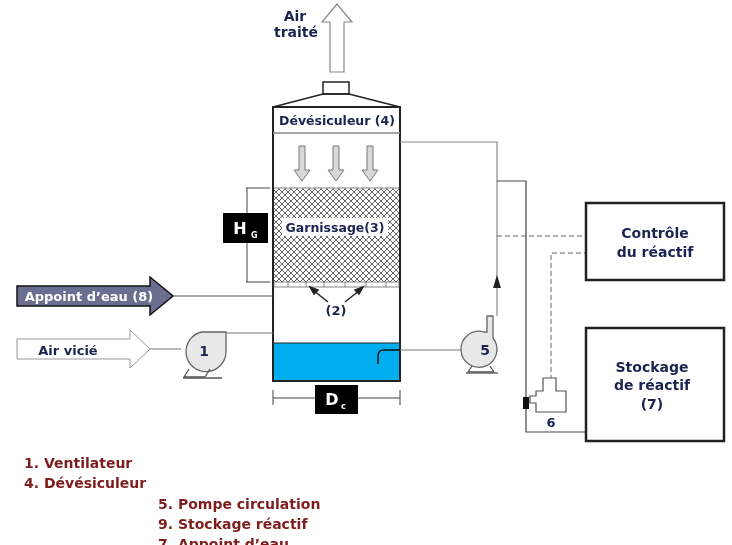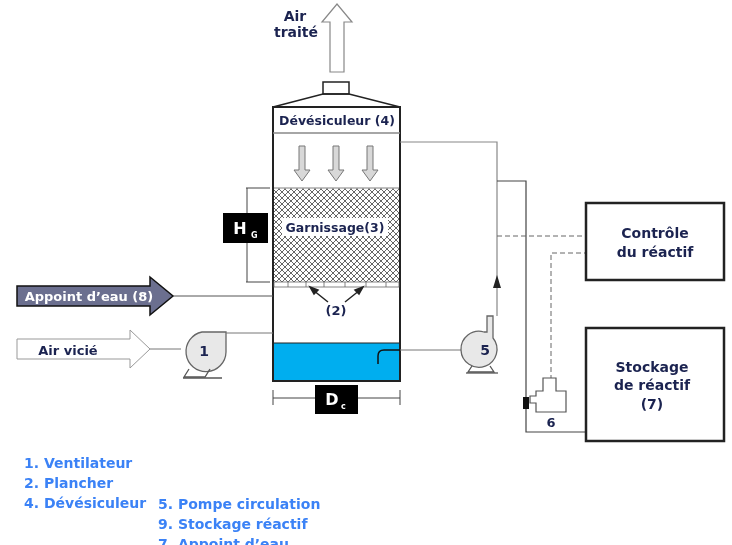--- a/index.html
+++ b/index.html
@@ -1,20 +1,20 @@
 <!DOCTYPE html>
 <html><head>
 <meta charset="utf-8">
 <style>
   html, body { margin:0; padding:0; background:#ffffff; }
   body { width:732px; height:545px; position:relative; overflow:hidden; font-family:"DejaVu Sans", sans-serif; }
   svg { position:absolute; left:0; top:0; }
   .lbl { font-family:"DejaVu Sans", sans-serif; font-weight:bold; fill:#1b2350; }
   .lblw { font-family:"DejaVu Sans", sans-serif; font-weight:bold; fill:#ffffff; }
-  .legend { position:absolute; top:453px; font-family:"DejaVu Sans", sans-serif; font-weight:bold; font-size:14px; color:#3b82f6; line-height:20px; }
+  .legend { position:absolute; top:453px; font-family:"DejaVu Sans", sans-serif; font-weight:bold; font-size:14px; color:#7f1d1d; line-height:20px; }
   .legend div { white-space:nowrap; }
 </style>
 </head>
 <body>
 
 <svg width="732" height="545" viewBox="0 0 732 545">
   <defs>
     <pattern id="hatch" width="6" height="6" patternUnits="userSpaceOnUse">
       <rect width="6" height="6" fill="#ffffff"></rect>
       <path d="M0,0 L6,6 M6,0 L0,6" stroke="#555" stroke-width="0.9"></path>
@@ -140,20 +140,19 @@
   <text class="lbl" x="655" y="257" font-size="14" text-anchor="middle">du réactif</text>
 
   <rect x="586" y="328" width="138" height="113" fill="#fff" stroke="#222" stroke-width="2.5"></rect>
   <text class="lbl" x="652" y="372" font-size="14" text-anchor="middle">Stockage</text>
   <text class="lbl" x="652" y="390" font-size="14" text-anchor="middle">de réactif</text>
   <text class="lbl" x="652" y="409" font-size="14" text-anchor="middle">(7)</text>
 </svg>
 
 <div class="legend" style="left:24px;">
   <div>1. Ventilateur</div>
-  <div>2. Plancher</div>
   <div>4. Dévésiculeur</div>
 </div>
 <div class="legend" style="left:158px;margin-top:41px;">
   <div>5. Pompe circulation</div>
   <div>9. Stockage réactif</div>
   <div>7. Appoint d’eau</div>
 </div>
 
 </body></html>

